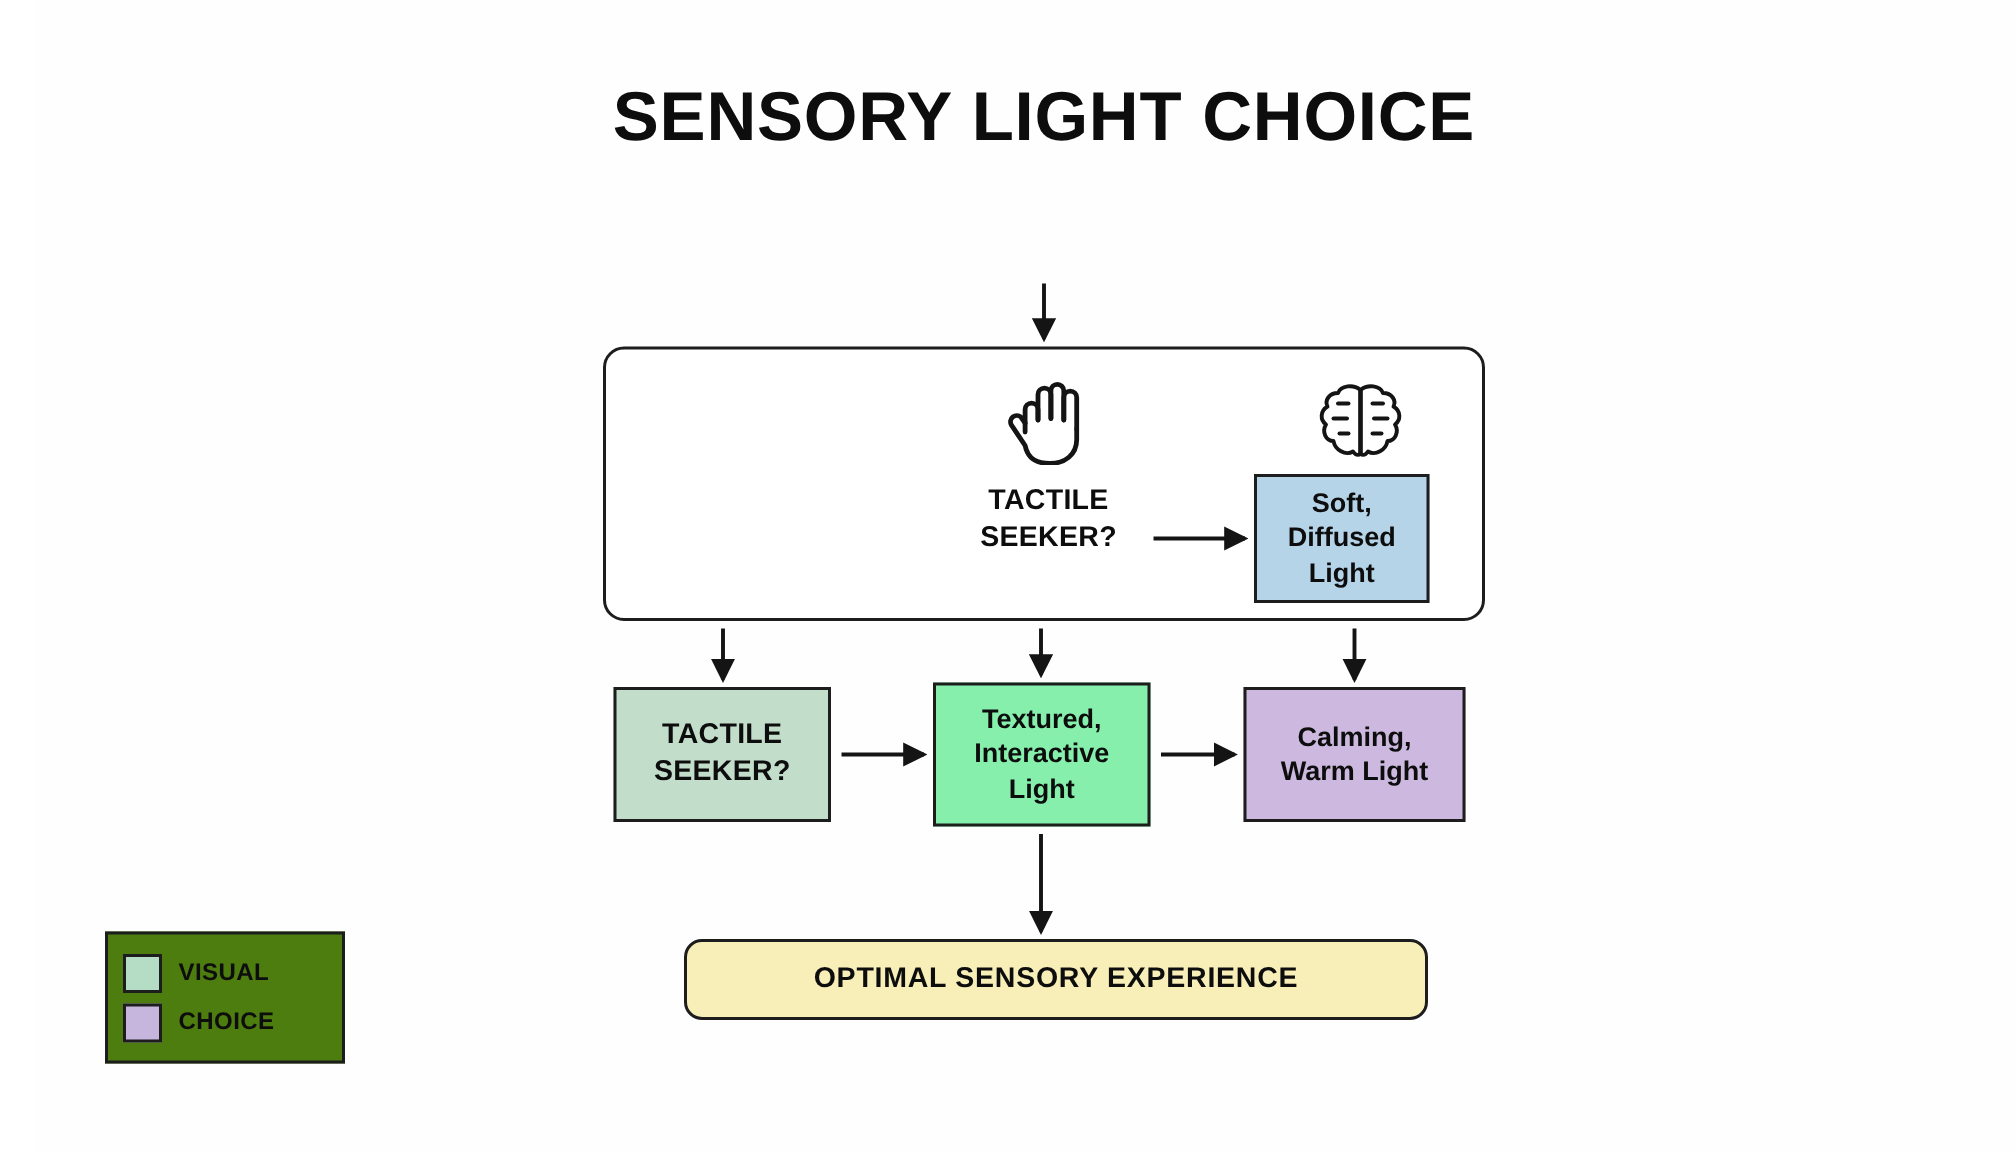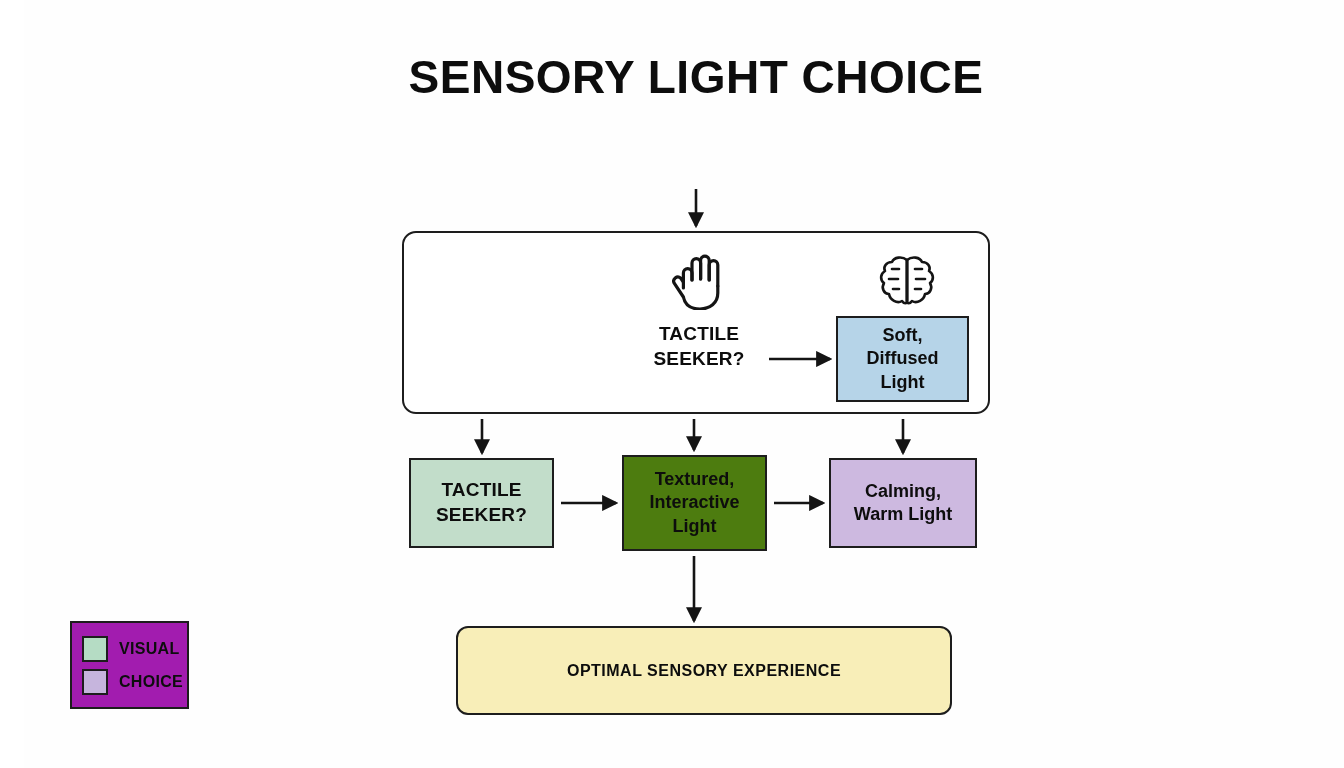--- a/index.html
+++ b/index.html
@@ -103,78 +103,78 @@
     align-items: center;
     justify-content: center;
     text-align: center;
     font-weight: 700;
     color: #0d0d0d;
     line-height: 1.3;
   }
   #box-soft {
     left: 812px;
     top: 316px;
-    width: 133px;
+    width: 117px;
     height: 86px;
     background: #b6d4e8;
     font-size: 18px;
   }
   #box-tactile-seeker {
     left: 385px;
     top: 458px;
     width: 145px;
     height: 90px;
     background: #c2ddca;
     font-size: 19px;
     letter-spacing: 0.2px;
   }
   #box-textured {
     left: 598px;
     top: 455px;
     width: 145px;
     height: 96px;
-    background: #4d7c0f;
+    background: #86efac;
     font-size: 18px;
   }
   #box-calming {
     left: 805px;
     top: 458px;
     width: 148px;
     height: 90px;
     background: #cdb9e0;
     font-size: 18px;
   }
   
   #box-optimal {
     position: absolute;
     left: 432px;
     top: 626px;
     width: 496px;
-    height: 89px;
+    height: 54px;
     background: #f8eeb8;
     border: 2px solid #1d1d1d;
     border-radius: 12px;
     box-sizing: border-box;
     display: flex;
     align-items: center;
     justify-content: center;
-    font-size: 16px;
+    font-size: 19px;
     font-weight: 700;
     letter-spacing: 0.5px;
     color: #0d0d0d;
   }
   
   #legend {
     position: absolute;
     left: 46px;
     top: 621px;
-    width: 119px;
+    width: 160px;
     height: 88px;
     border: 2px solid #1d1d1d;
-    background: #a21caf;
+    background: #4d7c0f;
     box-sizing: border-box;
     padding: 9px 10px;
   }
   .legend-row {
     display: flex;
     align-items: center;
     height: 33px;
   }
   .legend-swatch {
     width: 26px;

